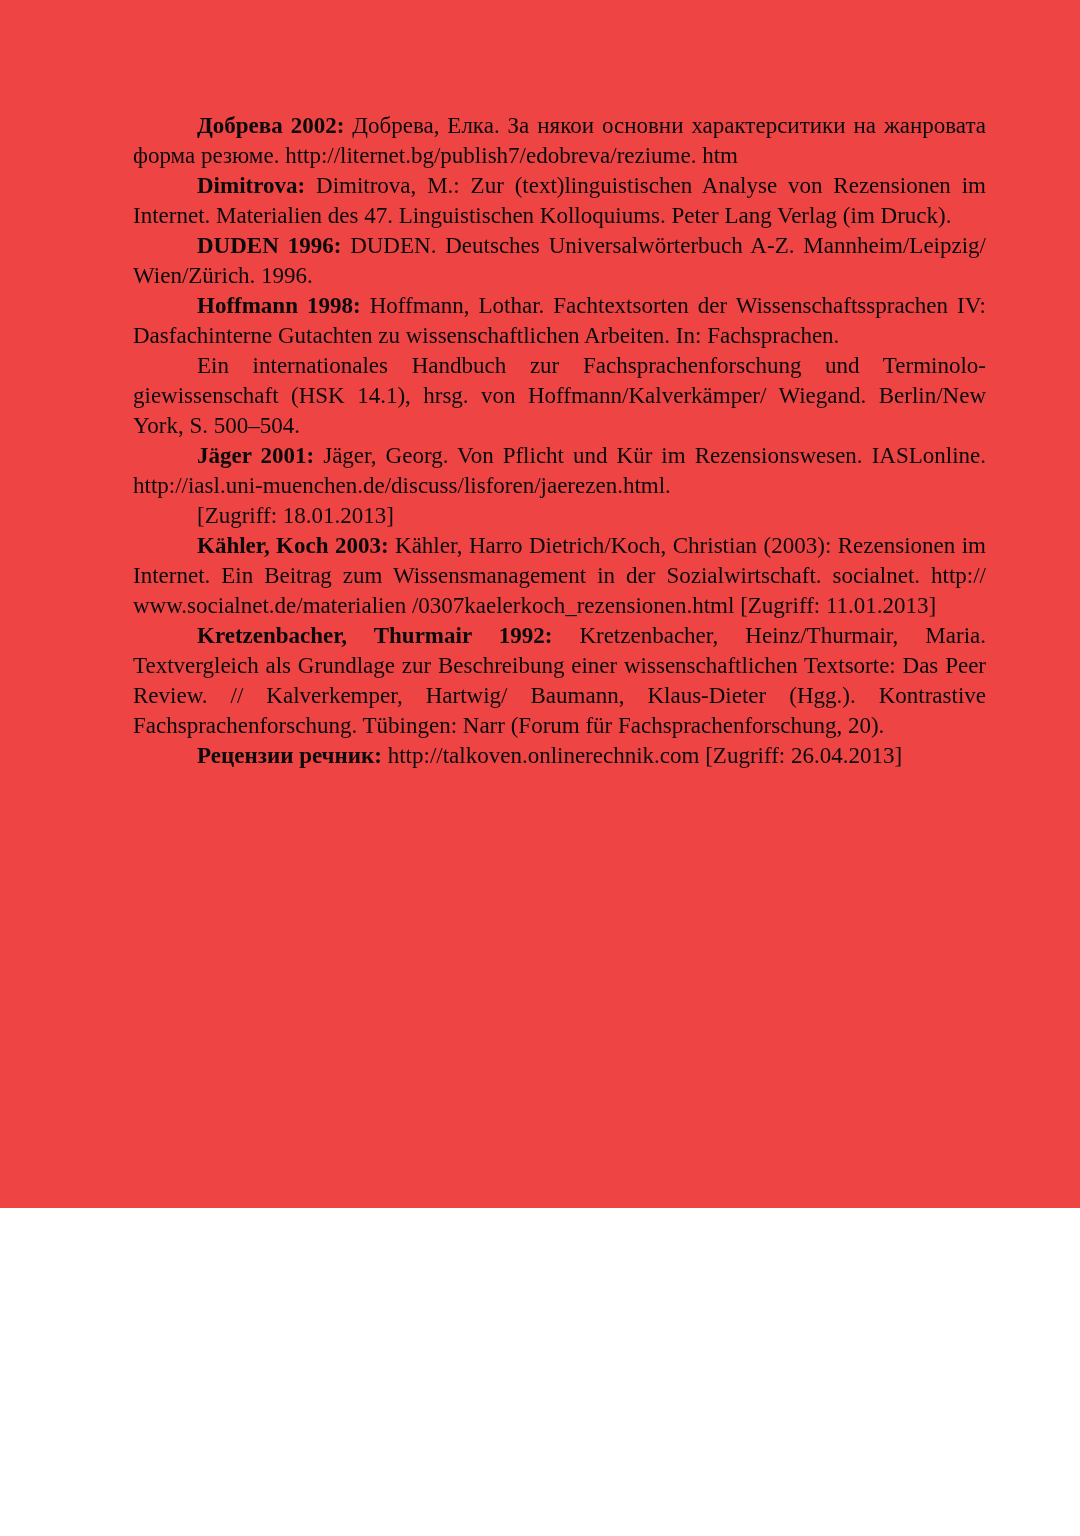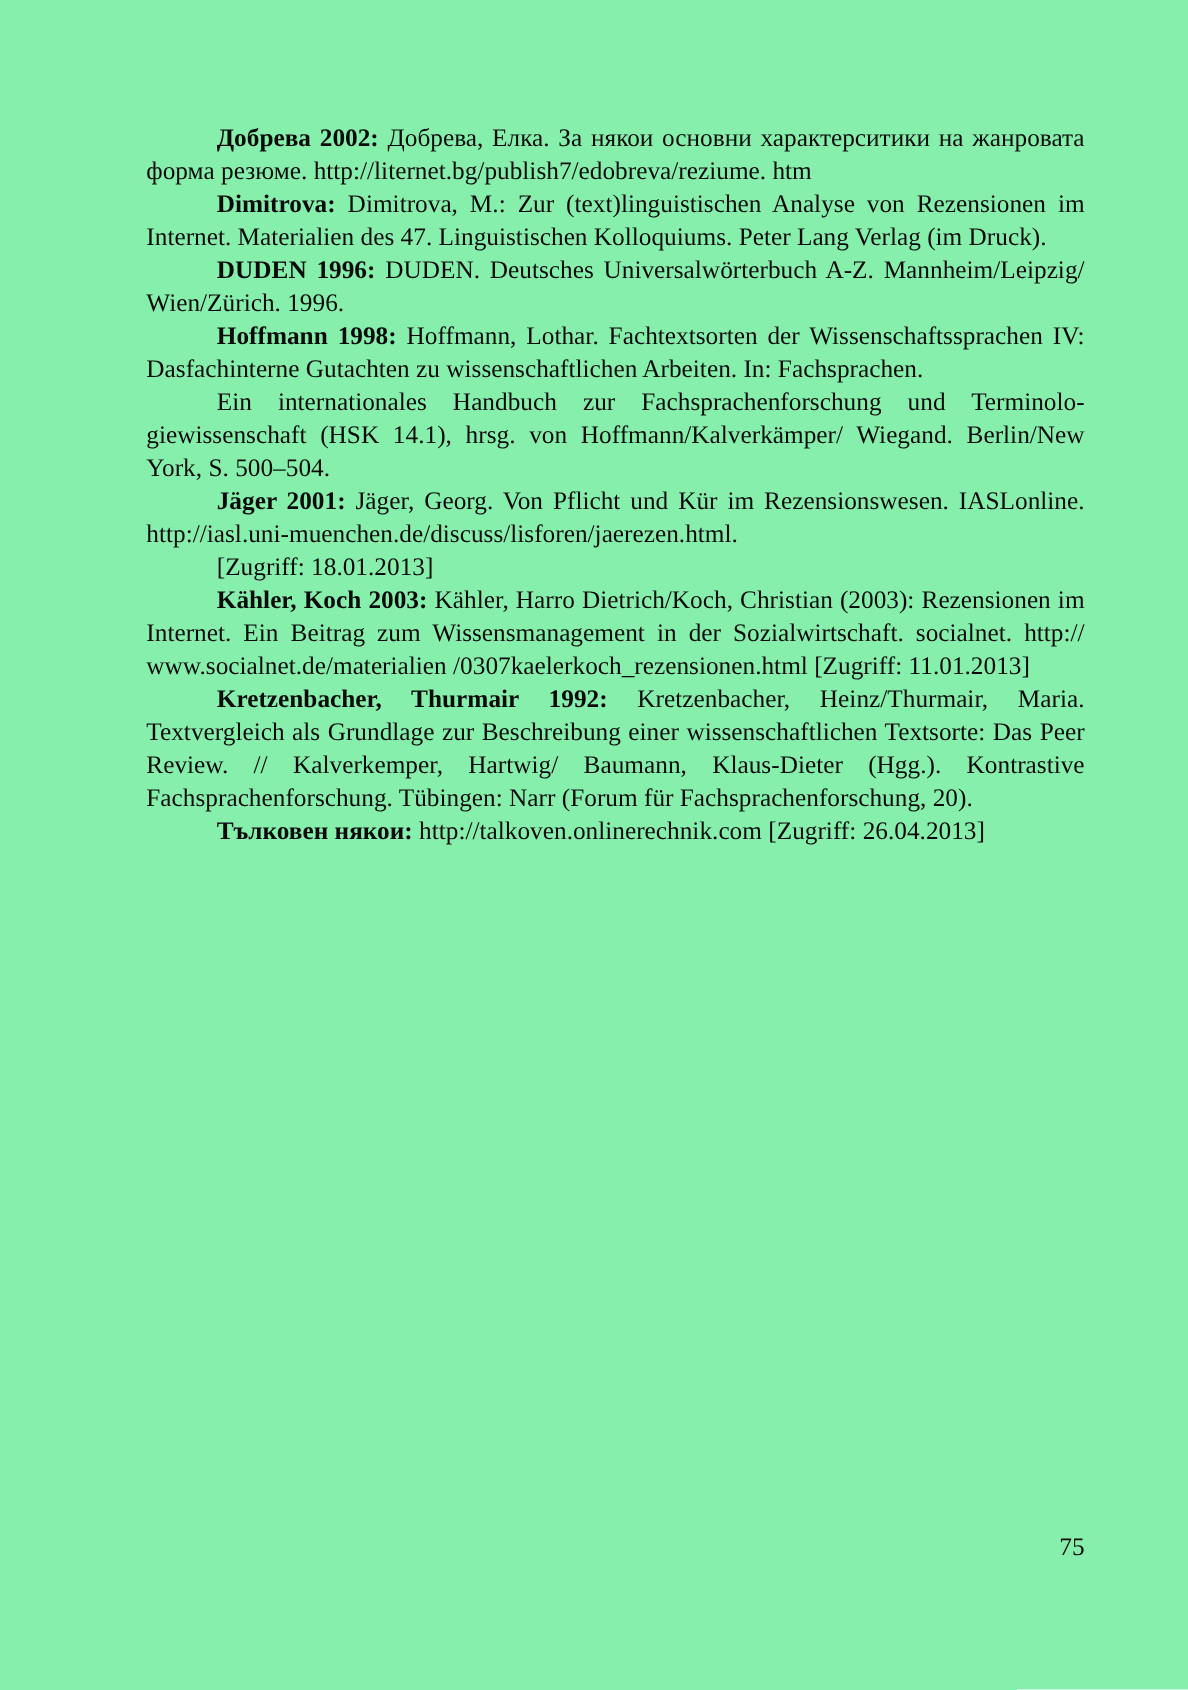--- a/index.html
+++ b/index.html
@@ -3,22 +3,22 @@
 <meta charset="utf-8">
 <style>
   html, body {
     margin: 0;
     padding: 0;
     background: #ffffff;
   }
   .page {
     position: relative;
     width: 1080px;
-    height: 1536px;
-    background: #86efac;
+    height: 1208px;
+    background: #ef4444;
     color: #0b0b0b;
     font-family: "Liberation Serif", "DejaVu Serif", serif;
     overflow: hidden;
   }
   .refs {
     position: absolute;
     left: 133px;
     top: 111px;
     width: 853px;
     font-size: 23px;
@@ -50,16 +50,16 @@
   <div class="refs">
     <p class="ref"><b>Добрева 2002:</b><span> Добрева, Елка. За някои основни характерситики на жанровата форма резюме. http://liternet.bg/publish7/edobreva/reziume. htm</span></p>
     <p class="ref"><b>Dimitrova:</b><span> Dimitrova, M.: Zur (text)linguistischen Analyse von Rezensionen im Internet. Materialien des 47. Linguistischen Kolloquiums. Peter Lang Verlag (im Druck).</span></p>
     <p class="ref"><b>DUDEN 1996:</b><span> DUDEN. Deutsches Universalwörterbuch A-Z. Mannheim/Leipzig/ Wien/Zürich. 1996.</span></p>
     <p class="ref"><b>Hoffmann 1998:</b><span> Hoffmann, Lothar. Fachtextsorten der Wissenschaftssprachen IV: Dasfachinterne Gutachten zu wissenschaftlichen Arbeiten. In: Fachsprachen.</span></p>
     <p class="ref"><b></b><span>Ein internationales Handbuch zur Fachsprachenforschung und Terminolo­giewissenschaft (HSK 14.1), hrsg. von Hoffmann/Kalverkämper/ Wiegand. Berlin/New York, S. 500–504.</span></p>
     <p class="ref"><b>Jäger 2001:</b><span> Jäger, Georg. Von Pflicht und Kür im Rezensionswesen. IASLonline. http://iasl.uni-muenchen.de/discuss/lisforen/jaerezen.html.</span></p>
     <p class="ref"><b></b><span>[Zugriff: 18.01.2013]</span></p>
     <p class="ref"><b>Kähler, Koch 2003:</b><span> Kähler, Harro Dietrich/Koch, Christian (2003): Rezensionen im Internet. Ein Beitrag zum Wissensmanagement in der Sozialwirtschaft. socialnet. http:// www.socialnet.de/materialien /0307kaelerkoch_rezensionen.html [Zugriff: 11.01.2013]</span></p>
     <p class="ref"><b>Kretzenbacher, Thurmair 1992:</b><span> Kretzenbacher, Heinz/Thurmair, Maria. Textvergleich als Grundlage zur Beschreibung einer wissenschaftlichen Textsorte: Das Peer Review. // Kalverkemper, Hartwig/ Baumann, Klaus-Dieter (Hgg.). Kontrastive Fachsprachen­forschung. Tübingen: Narr (Forum für Fachsprachenforschung, 20).</span></p>
-    <p class="ref"><b>Тълковен някои:</b><span> http://talkoven.onlinerechnik.com [Zugriff: 26.04.2013]</span></p>
+    <p class="ref"><b>Рецензии речник:</b><span> http://talkoven.onlinerechnik.com [Zugriff: 26.04.2013]</span></p>
   </div>
   <div class="pageno">75</div>
 </div>
 
 </body></html>

